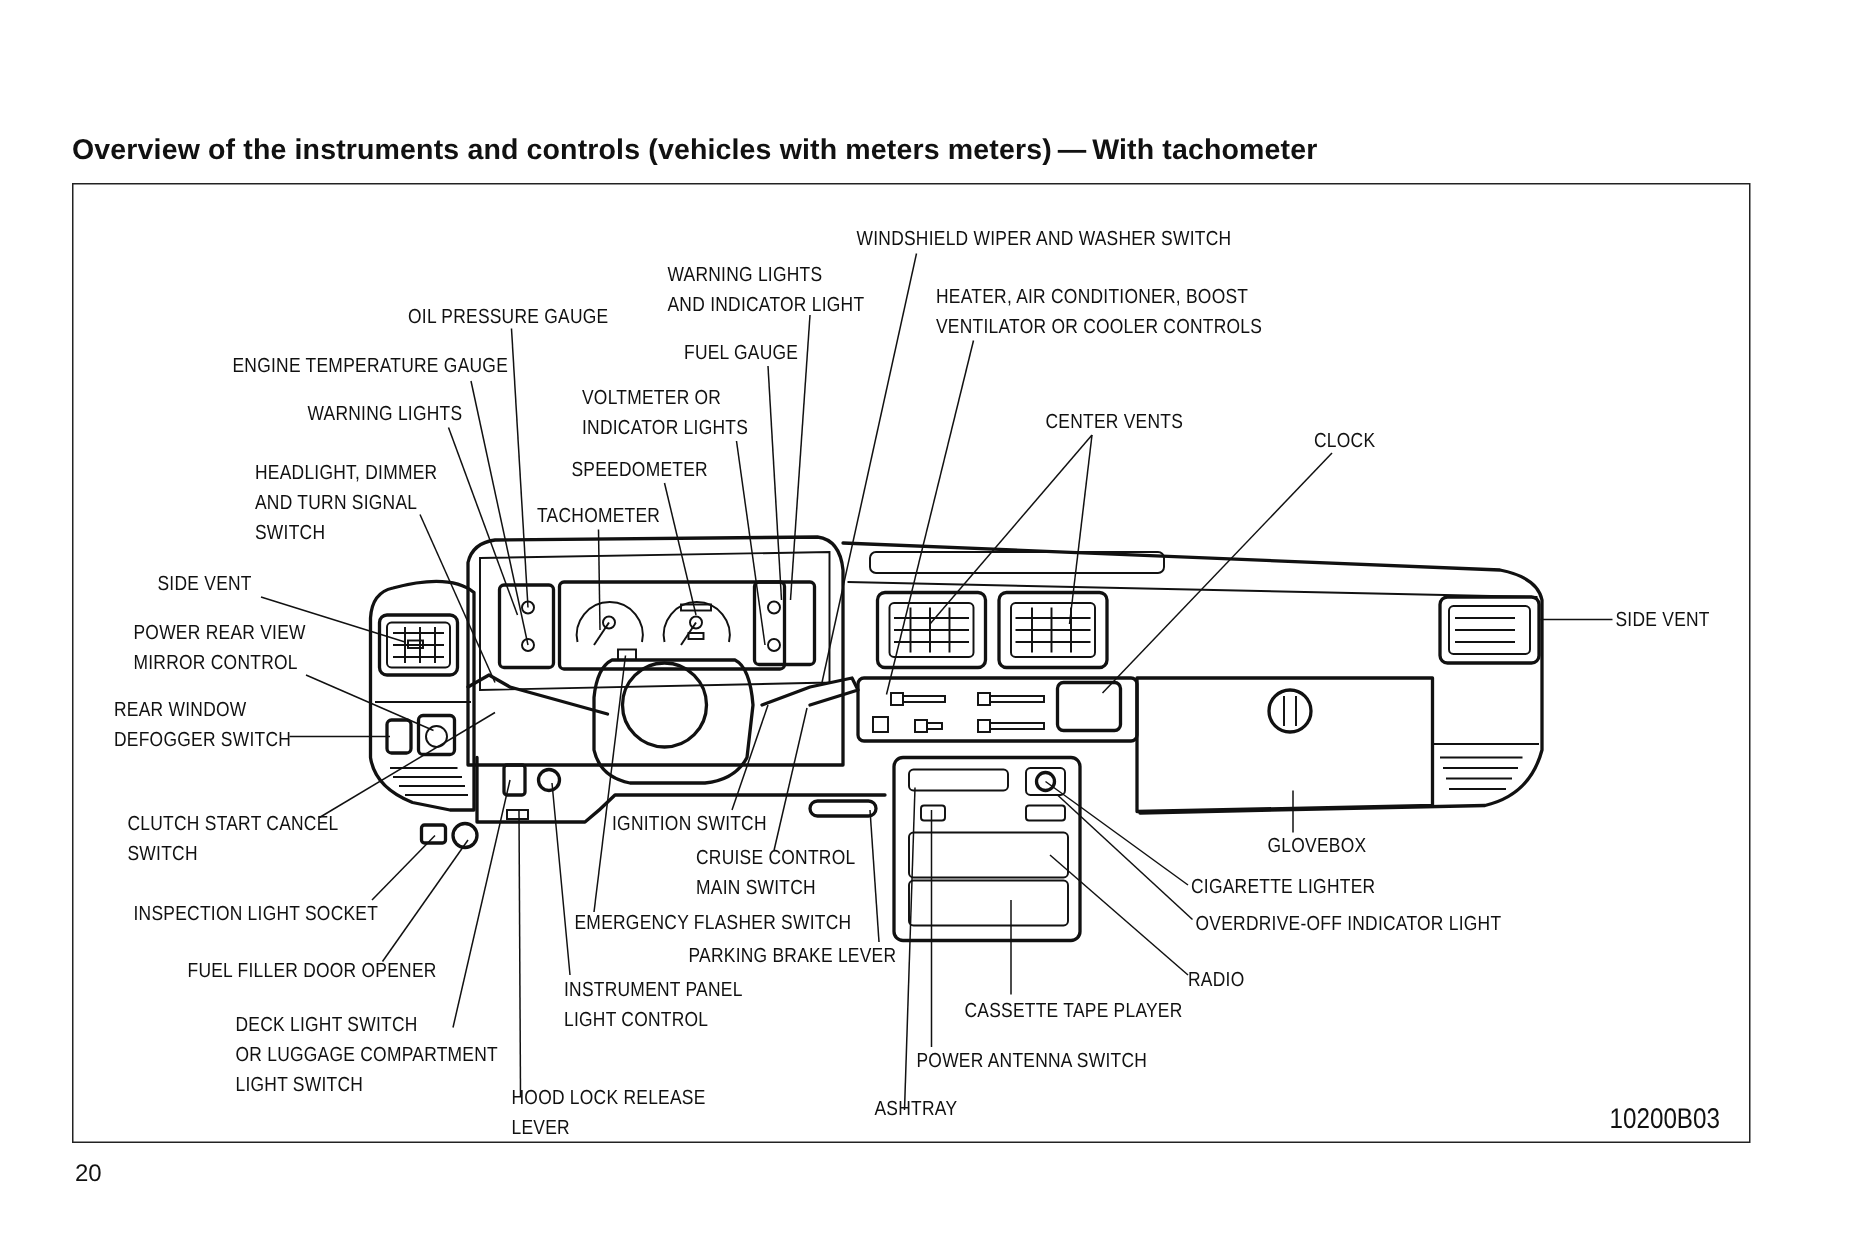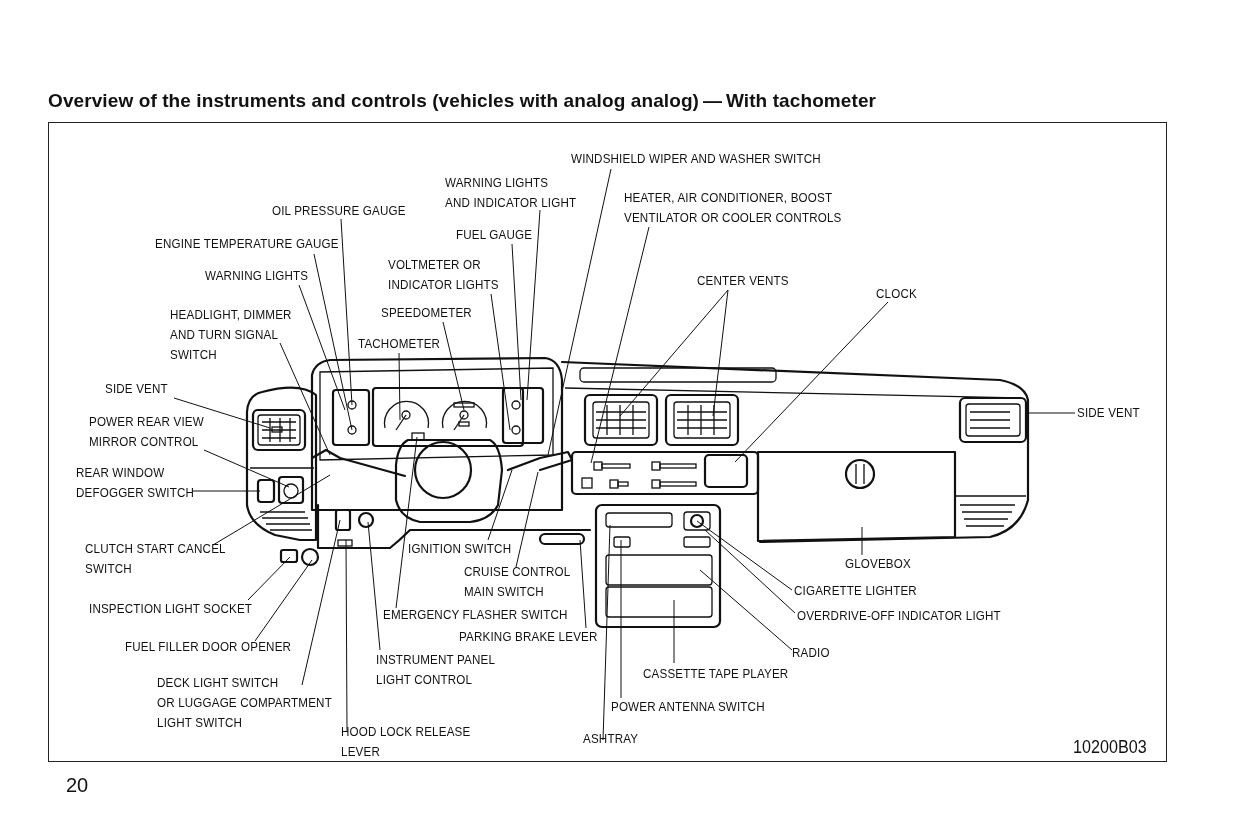--- a/index.html
+++ b/index.html
@@ -2,35 +2,35 @@
 <html><head>
 <meta charset="utf-8">
 <style>
   html, body { margin:0; padding:0; background:#ffffff; }
   body { width:1241px; height:827px; position:relative; overflow:hidden;
          font-family:"Liberation Sans", sans-serif; color:#111; }
   .title { position:absolute; left:48px; top:90px; font-size:19px; font-weight:bold;
            letter-spacing:0.1px; white-space:nowrap; }
   .frame { position:absolute; left:48px; top:122px; width:1119px; height:640px;
            border:1.6px solid #222; box-sizing:border-box; }
-  .page-num { position:absolute; left:66px; top:774px; font-size:20px; }
+  .page-num { position:absolute; left:50px; top:774px; font-size:16px; }
   .fig-id { position:absolute; right:94px; top:736px; font-size:19px;
             font-family:"Liberation Sans Narrow","Liberation Sans", sans-serif; transform:scaleX(0.85); transform-origin:right; }
   .lbl { position:absolute; font-size:13.5px; line-height:20px; white-space:nowrap;
          font-family:"Liberation Sans", sans-serif; transform:scaleX(0.86); transform-origin:left top;
          letter-spacing:0.2px; }
   svg.art { position:absolute; left:0; top:0; }
   .stroke { fill:none; stroke:#111; stroke-width:2.2; stroke-linejoin:round; stroke-linecap:round; }
   .thin { fill:none; stroke:#111; stroke-width:1.3; }
   .lead { fill:none; stroke:#111; stroke-width:1; }
 </style>
 </head>
 <body>
 
-<div class="title">Overview of the instruments and controls (vehicles with analog analog) — With tachometer</div>
+<div class="title">Overview of the instruments and controls (vehicles with meters meters) — With tachometer</div>
 
 <div class="frame"></div>
 
 <svg class="art" width="1241" height="827" viewBox="0 0 1241 827">
 
   <g>
     <path class="stroke" d="M262,392 Q248,395 247,412 L247,505 Q250,525 275,535 L300,540 L316,540 L316,395 Q300,382 262,392 Z"></path>
     <path class="thin" d="M250,468 L314,468"></path>
   </g>
   <g>

